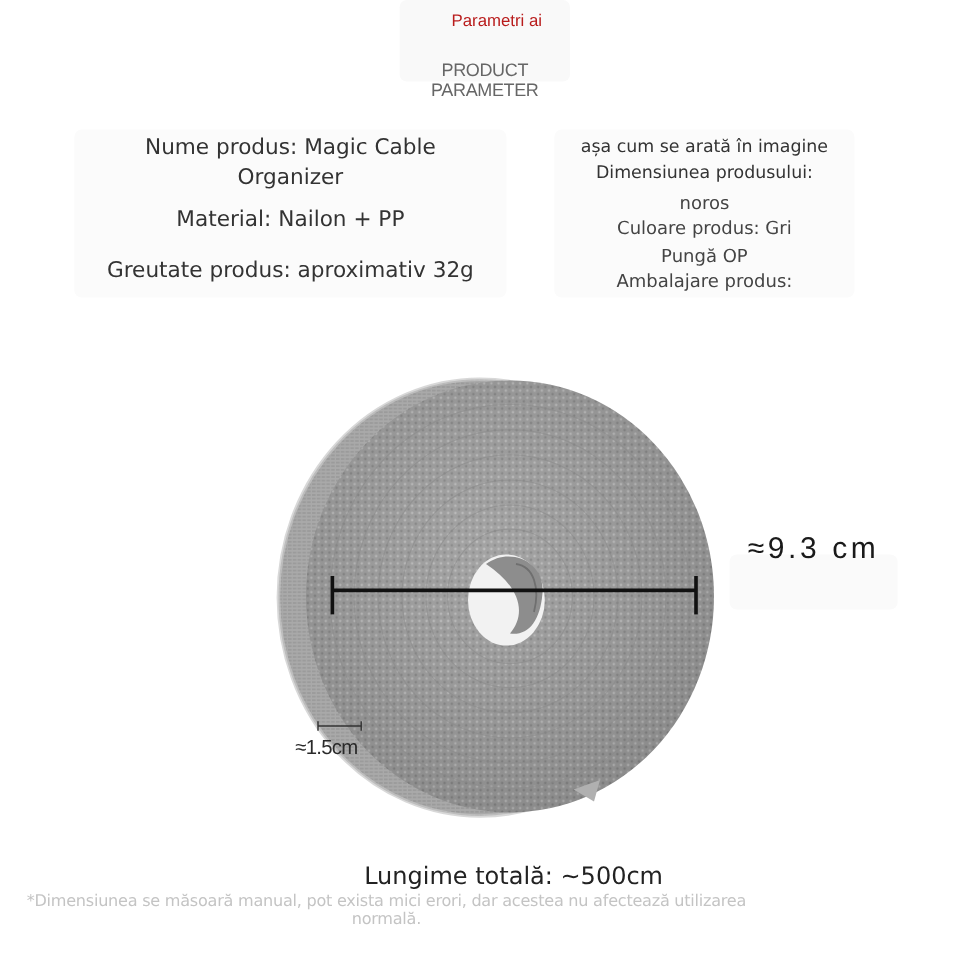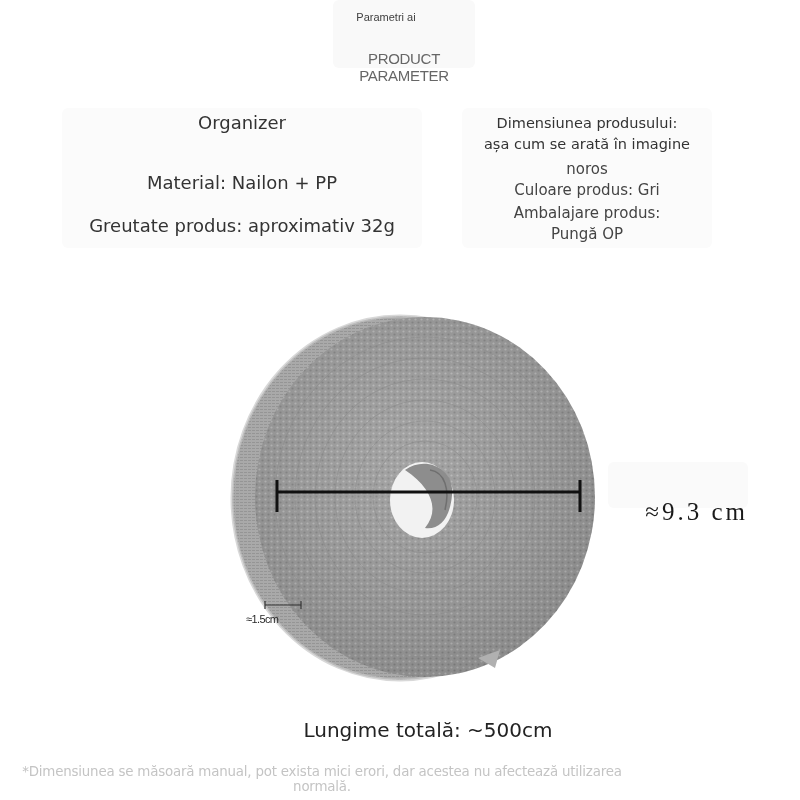--- a/index.html
+++ b/index.html
@@ -11,22 +11,22 @@
   }
   .abs { position: absolute; }
   .center { text-align: center; }
 
   
   .header-box {
     left: 333px; top: 0; width: 142px; height: 68px;
     background: #f9f9f9; border-radius: 6px;
   }
   .header-title {
-    left: 315px; top: 8px; width: 142px;
-    font-size: 11px; line-height: 19px; color: #404040;
+    left: 343px; top: 8px; width: 142px;
+    font-size: 14px; line-height: 19px; color: #b91c1c;
     font-family: "Liberation Sans", sans-serif;
   }
   .header-sub {
     left: 333px; top: 50px; width: 142px;
     font-size: 15px; letter-spacing: -0.3px; color: #666666;
     font-family: "Liberation Sans", sans-serif;
   }
 
   
   .param-left-bg {
@@ -42,68 +42,68 @@
 
   
   .figure { left: 225px; top: 305px; width: 380px; height: 390px; }
 
   
   .dim-diameter-box {
     left: 608px; top: 462px; width: 140px; height: 46px;
     background: #fafafa; border-radius: 6px;
   }
   .dim-diameter {
-    left: 608px; top: 498px; width: 140px;
+    left: 608px; top: 443px; width: 140px;
     font-size: 25px; letter-spacing: 3px; color: #1a1a1a;
-    font-family: Liberation Serif, serif;
-    text-align: right;
+    font-family: Liberation Sans, sans-serif;
   }
   .dim-width {
     left: 246px; top: 613px;
-    font-size: 11px; letter-spacing: -0.6px; color: #2a2a2a;
+    font-size: 17px; letter-spacing: -0.6px; color: #2a2a2a;
     font-family: "Liberation Sans", sans-serif;
   }
 
   .total-length {
     left: 0; top: 718px; width: 856px;
     font-size: 20px; color: #222222;
   }
   .disclaimer {
-    left: 0; top: 764px; width: 644px;
+    left: 0; top: 744px; width: 644px;
     font-size: 13.4px; color: #c4c4c4; letter-spacing: -0.2px;
   }
 </style>
 </head>
 <body>
 
 <div class="abs header-box"></div>
 <div class="abs header-title center">
   <div>Parametri ai</div>
 </div>
 <div class="abs header-sub center">PRODUCT PARAMETER</div>
 
 <div class="abs param-left-bg"></div>
 <div class="abs center p-lg" style="left:62px; top:110px; width:360px;">
+  <div>Nume produs: Magic Cable</div>
   <div>Organizer</div>
 </div>
 <div class="abs center p-lg" style="left:62px; top:170px; width:360px;">Material: Nailon + PP</div>
 <div class="abs center p-lg" style="left:62px; top:213px; width:360px;text-align:center;">Greutate produs: aproximativ 32g</div>
 
 <div class="abs param-right-bg"></div>
 <div class="abs center" style="left:462px; top:113px; width:250px; font-size:14.5px; line-height:21px; color:#333;">
+  <div>așa cum se arată în imagine</div>
   <div>Dimensiunea produsului:</div>
-  <div>așa cum se arată în imagine</div>
 </div>
 <div class="abs center p-md" style="left:462px; top:159px; width:250px; color:#444;">
   <div>noros</div>
   <div>Culoare produs: Gri</div>
 </div>
 <div class="abs center p-md" style="left:462px; top:203px; width:250px; color:#444;">
+  <div>Pungă OP</div>
   <div>Ambalajare produs:</div>
-  <div>Pungă OP</div>
 </div>
 
 <svg class="abs figure" viewBox="225 305 380 390" width="380" height="390" xmlns="http://www.w3.org/2000/svg">
   <defs>
     <pattern id="weave" width="6" height="6" patternUnits="userSpaceOnUse">
       <rect width="6" height="6" fill="#9c9c9c"></rect>
       <circle cx="1.5" cy="1.5" r="1.1" fill="#b8b8b8"></circle>
       <circle cx="4.5" cy="4.5" r="1.1" fill="#858585"></circle>
     </pattern>
     <pattern id="loops" width="4" height="3" patternUnits="userSpaceOnUse">

